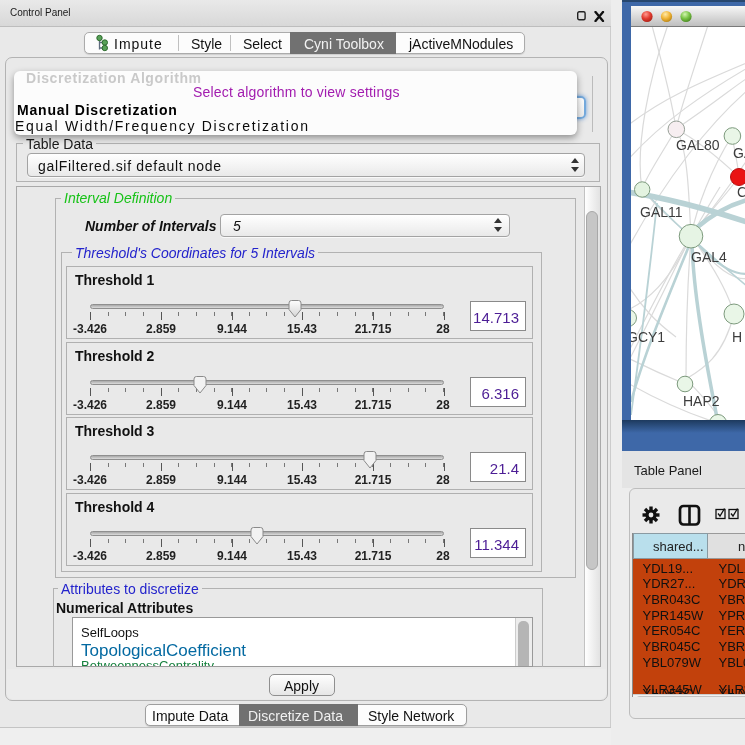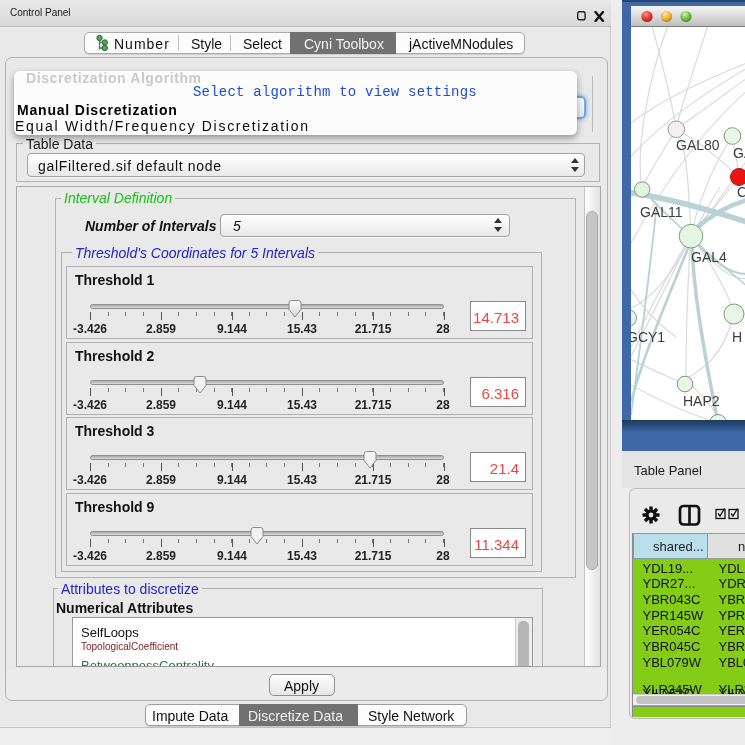--- a/index.html
+++ b/index.html
@@ -16,21 +16,21 @@
 .dn { position:absolute; width:0; height:0; border-left:4px solid transparent; border-right:4px solid transparent; border-top:5px solid #333; }
 .b13 { font-size:14px; font-weight:bold; color:#111; white-space:nowrap; }
 .t13 { font-size:14px; color:#111; white-space:nowrap; }
 .panel { position:absolute; border:1px solid #b0b0b0; left:66px; width:467px; height:73px; }
 .track { position:absolute; left:90px; width:354px; height:5px; border:1px solid #8f8f8f; border-radius:3px; background:linear-gradient(#a8a8a8,#dcdcdc); }
 .minor { position:absolute; left:90px; width:355px; height:4px;
   background:repeating-linear-gradient(90deg,#777 0,#777 1px,transparent 1px,transparent 17.65px); }
 .major { position:absolute; left:90px; width:355px; height:8px;
   background:repeating-linear-gradient(90deg,#555 0,#555 1px,transparent 1px,transparent 70.8px); }
 .tlab { position:absolute; font-size:12px; font-weight:bold; color:#222; transform:translateX(-50%); white-space:nowrap; }
-.vbox { position:absolute; left:470px; width:56px; height:30px; border:1px solid #8a8a8a; background:#fff; font-size:15px; color:#ef4444; text-align:right; padding:7px 6px 0 0; }
+.vbox { position:absolute; left:470px; width:56px; height:30px; border:1px solid #8a8a8a; background:#fff; font-size:15px; color:#4c1d95; text-align:right; padding:7px 6px 0 0; }
 .row { position:absolute; left:9.5px; width:104px; height:15.7px; font-size:13px; color:#111; }
 .row span { position:absolute; left:76px; }
 </style>
 </head>
 <body>
 <div id="page">
 
 <div class="abs" style="left:0;top:0;width:611px;height:727px;background:#e9e9e9;border-right:1px solid #cccccc;"></div>
 <div class="abs" style="left:0;top:727px;width:611px;height:18px;background:#efefef;border-top:1px solid #c4c4c4;"></div>
 
@@ -41,21 +41,21 @@
   <path d="M18.5 1 L26 10 M26 1 L18.5 10" stroke="#111" stroke-width="2.3" stroke-linecap="round"></path>
 </svg>
 
 <div class="abs" style="left:84px;top:32px;width:441px;height:22px;background:#fcfcfc;border:1px solid #ababab;border-radius:5px;box-shadow:0 1px 1px rgba(0,0,0,0.12);"></div>
 <svg class="abs" style="left:95px;top:34px;" width="14" height="18" viewBox="0 0 14 18">
   <path d="M4.5 5 L4.5 15.5 M4.5 8.5 L9.8 8.5 M4.5 14 L9.8 14" stroke="#5d6b7d" stroke-width="1.3" fill="none"></path>
   <circle cx="4.5" cy="4" r="2.7" fill="#58a158" stroke="#2e6b2e" stroke-width="1"></circle>
   <circle cx="9.8" cy="8.5" r="2.7" fill="#58a158" stroke="#2e6b2e" stroke-width="1"></circle>
   <circle cx="9.8" cy="14" r="2.7" fill="#58a158" stroke="#2e6b2e" stroke-width="1"></circle>
 </svg>
-<div class="abs t13" style="left:114px;top:36px;letter-spacing:1px;">Number</div>
+<div class="abs t13" style="left:114px;top:36px;letter-spacing:1px;">Impute</div>
 <div class="abs" style="left:178px;top:35px;width:1px;height:16px;background:#c0c0c0;"></div>
 <div class="abs t13" style="left:191px;top:36px;">Style</div>
 <div class="abs" style="left:230px;top:35px;width:1px;height:16px;background:#c0c0c0;"></div>
 <div class="abs t13" style="left:243px;top:36px;">Select</div>
 <div class="abs" style="left:290px;top:32px;width:106px;height:22px;background:#717171;"></div>
 <div class="abs" style="left:304px;top:36px;font-size:14px;color:#f2f2f2;white-space:nowrap;">Cyni Toolbox</div>
 <div class="abs t13" style="left:409px;top:36px;">jActiveMNodules</div>
 
 <div class="abs" style="left:5px;top:57px;width:603px;height:644px;border:1px solid #b3b3b3;border-radius:7px;background:#e9e9e9;"></div>
 
@@ -135,41 +135,41 @@
     </svg>
 <div class="tlab" style="left:90px;top:473px;">-3.426</div>
 <div class="tlab" style="left:161px;top:473px;">2.859</div>
 <div class="tlab" style="left:232px;top:473px;">9.144</div>
 <div class="tlab" style="left:302px;top:473px;">15.43</div>
 <div class="tlab" style="left:373px;top:473px;">21.715</div>
 <div class="tlab" style="left:443px;top:473px;">28</div>
 <div class="vbox" style="top:452px;">21.4</div>
 
 <div class="panel" style="top:492.5px;"></div>
-<div class="abs b13" style="left:75px;top:498.5px;">Threshold 9</div>
+<div class="abs b13" style="left:75px;top:498.5px;">Threshold 4</div>
 <div class="track" style="top:530.5px;"></div>
 <div class="minor" style="top:538.5px;"></div>
 <div class="major" style="top:538.5px;"></div>
 <svg class="abs" style="left:249px;top:525.5px;" width="16" height="20" viewBox="0 0 16 20">
       <path d="M2 4 Q2 1.5 4.5 1.5 L11.5 1.5 Q14 1.5 14 4 L14 10.5 L8 18 L2 10.5 Z" fill="#f2f2f2" stroke="#8a8a8a"></path>
     </svg>
 <div class="tlab" style="left:90px;top:548.5px;">-3.426</div>
 <div class="tlab" style="left:161px;top:548.5px;">2.859</div>
 <div class="tlab" style="left:232px;top:548.5px;">9.144</div>
 <div class="tlab" style="left:302px;top:548.5px;">15.43</div>
 <div class="tlab" style="left:373px;top:548.5px;">21.715</div>
 <div class="tlab" style="left:443px;top:548.5px;">28</div>
 <div class="vbox" style="top:527.5px;">11.344</div>
 
 <div class="abs" style="left:53px;top:588px;width:490px;height:79px;border:1px solid #b2b2b2;border-bottom:none;"></div>
 <div class="gt" style="left:58px;top:581px;color:#2323cc;">Attributes to discretize</div>
 <div class="abs b13" style="left:56px;top:600px;">Numerical Attributes</div>
 <div class="abs" style="left:72px;top:617px;width:461px;height:50px;border:1px solid #999;background:#fff;overflow:hidden;">
   <div class="abs" style="left:8px;top:6.5px;font-size:13px;color:#111;">SelfLoops</div>
-  <div class="abs" style="left:8px;top:23px;font-size:10px;color:#7f1d1d;">TopologicalCoefficient</div>
+  <div class="abs" style="left:8px;top:23px;font-size:17px;color:#0369a1;">TopologicalCoefficient</div>
   <div class="abs" style="left:8px;top:39.5px;font-size:13px;color:#15803d;">BetweennessCentrality</div>
   <div class="abs" style="left:442px;top:0;width:18px;height:50px;background:#ededed;border-left:1px solid #ccc;"></div>
   <div class="abs" style="left:445px;top:3px;width:11px;height:47px;background:#b5b5b5;border-radius:5px 5px 0 0;"></div>
 </div>
 
 <div class="abs" style="left:7px;top:669px;width:599px;height:30px;background:#ececec;border-radius:0 0 6px 6px;"></div>
 
 <div class="abs" style="left:269px;top:674px;width:66px;height:22px;border:1px solid #8f8f8f;border-radius:5px;background:linear-gradient(#fefefe,#e6e6e6);"></div>
 <div class="abs" style="left:284px;top:678px;font-size:14px;color:#111;">Apply</div>
 
@@ -177,21 +177,21 @@
 <div class="abs" style="left:239px;top:704px;width:119px;height:21.5px;background:#717171;"></div>
 <div class="abs" style="left:152px;top:708px;font-size:14px;color:#111;white-space:nowrap;">Impute Data</div>
 <div class="abs" style="left:248px;top:708px;font-size:14px;color:#f0f0f0;white-space:nowrap;">Discretize Data</div>
 <div class="abs" style="left:368px;top:708px;font-size:14px;color:#111;white-space:nowrap;">Style Network</div>
 
 <div class="abs" style="left:560px;top:96px;width:26px;height:23px;border-radius:5px;border:2px solid #74a9dc;box-shadow:0 0 4px rgba(90,150,220,.9);background:linear-gradient(#ffffff,#ececec);"></div>
 <div class="abs" style="left:592px;top:76px;width:1px;height:56px;background:#bbb;"></div>
 
 <div class="abs" style="left:14px;top:71px;width:563px;height:64px;background:#fcfcfc;border-radius:6px;box-shadow:0 3px 7px rgba(0,0,0,0.38);"></div>
 <div class="abs" style="left:26px;top:70px;font-size:14px;font-weight:bold;color:#c9c9c9;white-space:nowrap;letter-spacing:0.6px;">Discretization Algorithm</div>
-<div class="abs" style="left:193px;top:84px;font-size:14px;color:#1d4ed8;white-space:nowrap;letter-spacing:0.2px;font-family:Liberation Mono, monospace;">Select algorithm to view settings</div>
+<div class="abs" style="left:193px;top:84px;font-size:14px;color:#a21caf;white-space:nowrap;letter-spacing:0.2px;">Select algorithm to view settings</div>
 <div class="abs" style="left:17px;top:101.5px;font-size:14px;font-weight:bold;color:#000;white-space:nowrap;letter-spacing:0.8px;">Manual Discretization</div>
 <div class="abs" style="left:15px;top:117.5px;font-size:14px;color:#0a0a0a;white-space:nowrap;letter-spacing:1.7px;">Equal Width/Frequency Discretization</div>
 
 <div class="abs" style="left:622px;top:0;width:123px;height:451px;background:#3e68a8;"></div>
 <div class="abs" style="left:622px;top:0;width:123px;height:2px;background:#27476e;"></div>
 <div class="abs" style="left:631px;top:6px;width:114px;height:21px;background:linear-gradient(#f7f7f7,#bfbfbf);border-bottom:1px solid #7a7a7a;"></div>
 <svg class="abs" style="left:636px;top:9px;" width="60" height="15" viewBox="0 0 60 15">
   <defs>
     <radialGradient id="rg" cx="0.4" cy="0.3" r="0.8">
           <stop offset="0" stop-color="#ff9a90"></stop>
@@ -301,21 +301,21 @@
   <rect x="38" y="2" width="19" height="18.5" rx="3.5" fill="none" stroke="#111" stroke-width="2.7"></rect>
   <line x1="47.5" y1="2" x2="47.5" y2="20.5" stroke="#111" stroke-width="2.6"></line>
   <g stroke="#111" stroke-width="1.3" fill="none">
     <rect x="74" y="5.5" width="9" height="9"></rect>
     <path d="M76 9.5 L78 12 L82.5 4.5"></path>
     <rect x="87" y="5.5" width="9" height="9"></rect>
     <path d="M89 9.5 L91 12 L95.5 4.5"></path>
   </g>
 </svg>
 
-<div class="abs" style="left:632px;top:533px;width:113px;height:184px;background:#84cc16;border-left:1px solid #8a8a8a;overflow:hidden;">
+<div class="abs" style="left:632px;top:533px;width:113px;height:164px;background:#c2410c;border-left:1px solid #8a8a8a;overflow:hidden;">
   <div class="abs" style="left:0;top:0;width:75px;height:26px;background:#b9dfec;border:1px solid #8a9aa2;"></div>
   <div class="abs" style="left:75px;top:0;width:40px;height:26px;background:#e0e0e0;border:1px solid #9a9a9a;border-left:none;"></div>
   <div class="abs" style="left:20px;top:6px;font-size:13px;color:#222;">shared...</div>
   <div class="abs" style="left:105px;top:6px;font-size:13px;color:#222;">n...</div>
   <div class="abs" style="left:0;top:26px;width:113px;height:135px;overflow:hidden;">
     <div class="row" style="top:1.5px;">YDL19...<span>YDL19</span></div>
     <div class="row" style="top:17.2px;">YDR27...<span>YDR27</span></div>
     <div class="row" style="top:32.9px;">YBR043C<span>YBR04</span></div>
     <div class="row" style="top:48.6px;">YPR145W<span>YPR14</span></div>
     <div class="row" style="top:64.3px;">YER054C<span>YER05</span></div>

